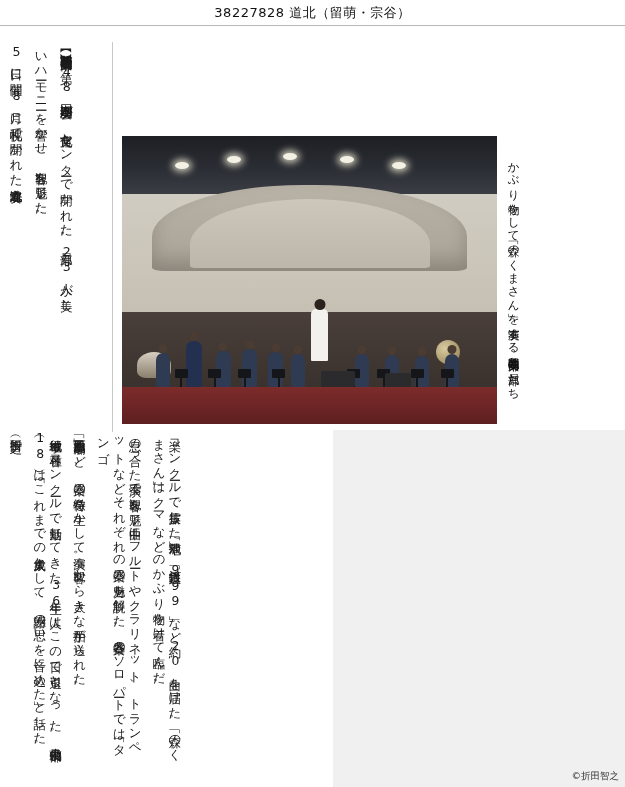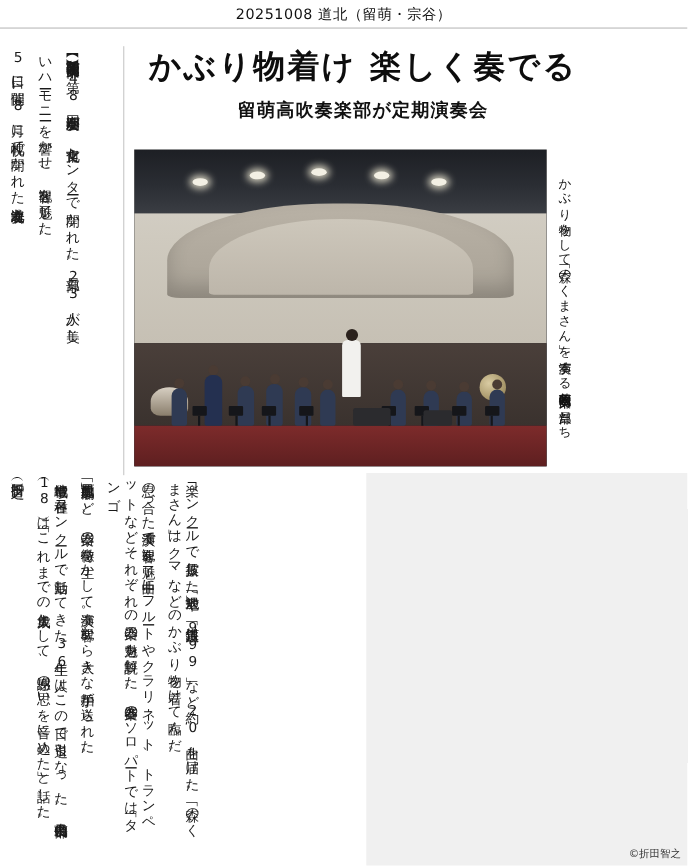--- a/index.html
+++ b/index.html
@@ -229,29 +229,25 @@
     bottom: 4px;
     font-size: 9.5px;
     color: #333;
     font-family: "DejaVu Sans", sans-serif;
   }
 </style>
 </head>
 <body>
 
 <div class="page-header">
-  <span>20251008 道北（留萌・宗谷）</span>
+  <span>38227828 道北（留萌・宗谷）</span>
 </div>
 
 <div class="article">
 
-  <div class="headline-wrap">
-    <div class="headline-main">かぶり物着け 楽しく奏でる</div>
-    <div class="headline-sub">留萌高吹奏楽部が定期演奏会</div>
-  </div>
 
   <div class="photo">
     <div class="ph-backwall"></div>
     <div class="ph-ceiling"></div>
     <div class="ph-shell"></div>
     <div class="ph-shell2"></div>
 
     <div class="ph-light" style="left:14%; top:9%;"></div>
     <div class="ph-light" style="left:28%; top:7%;"></div>
     <div class="ph-light" style="left:43%; top:6%;"></div>

